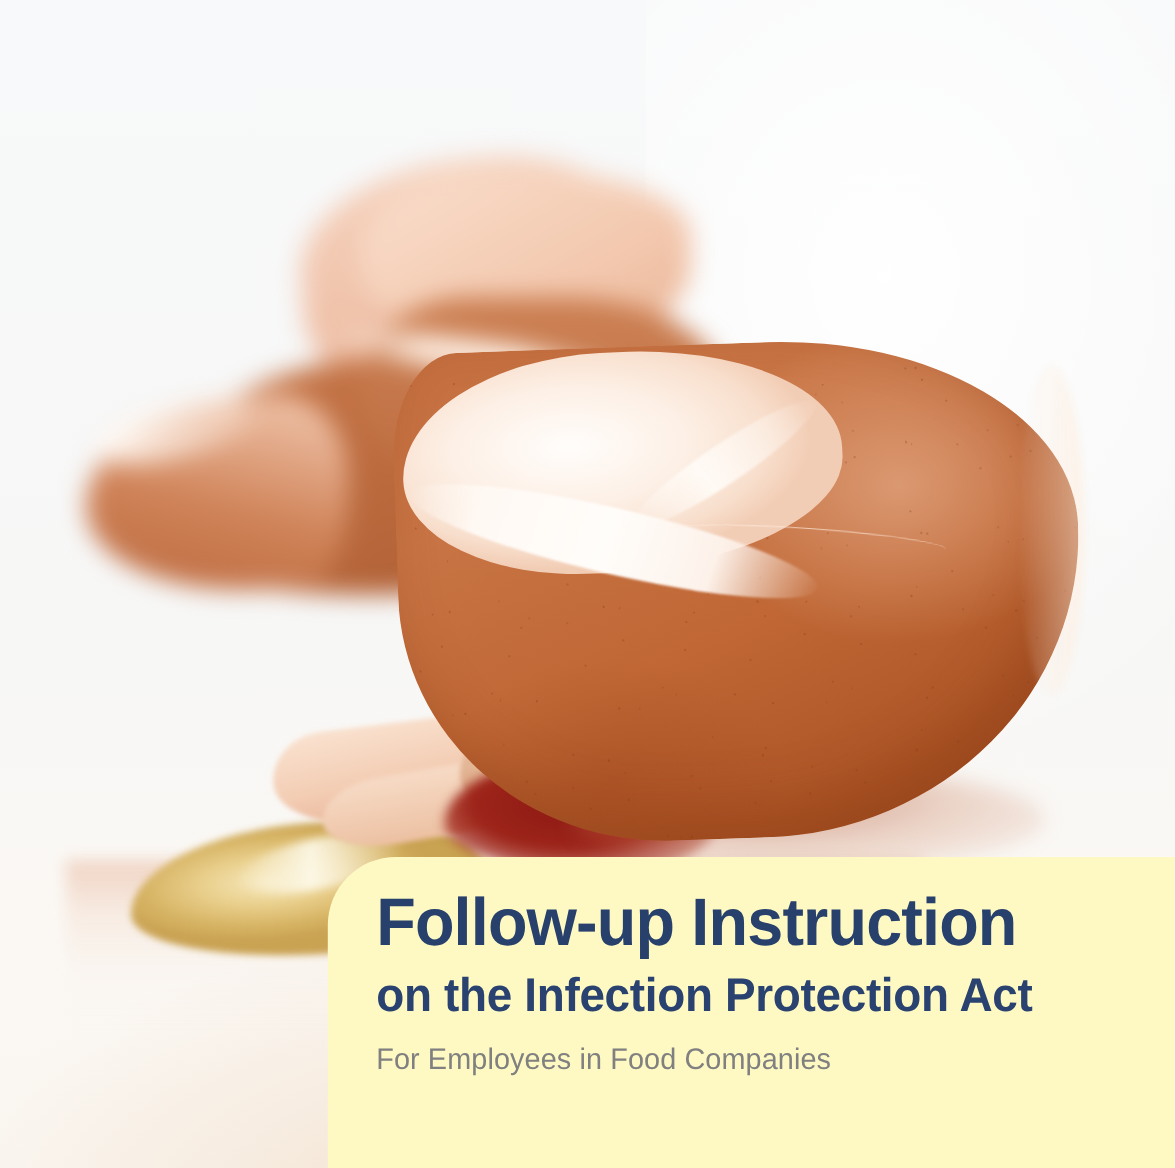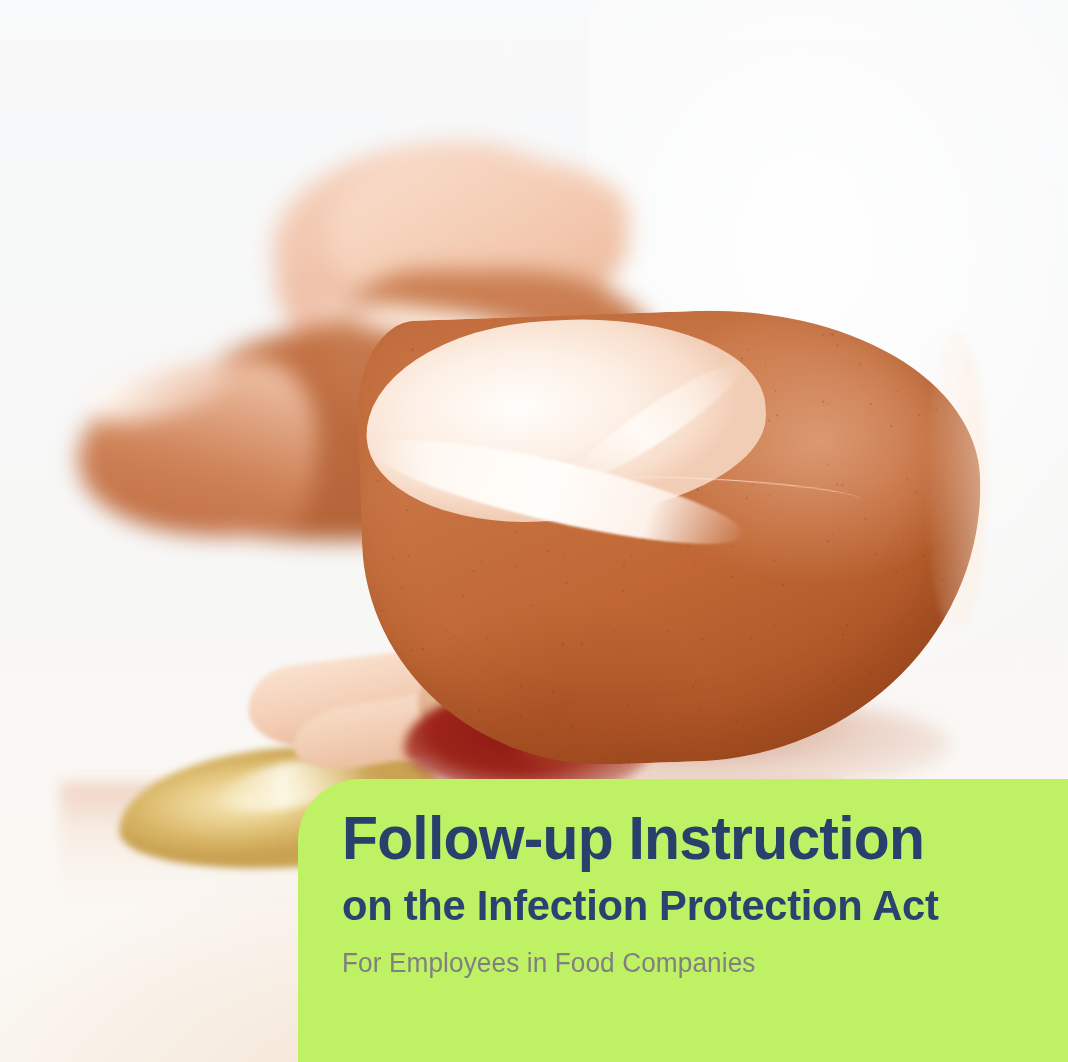--- a/index.html
+++ b/index.html
@@ -286,21 +286,21 @@
     filter: blur(7px);
   }
 
   
   .title-card {
     position: absolute;
     left: 298px;
     top: 779px;
     width: 770px;
     height: 283px;
-    background: #bef264;
+    background: #fef9c3;
     border-top-left-radius: 62px;
   }
 
   .title-card .inner-pad {
     position: absolute;
     left: 44px;
     top: 28px;
     right: 0;
   }
 

